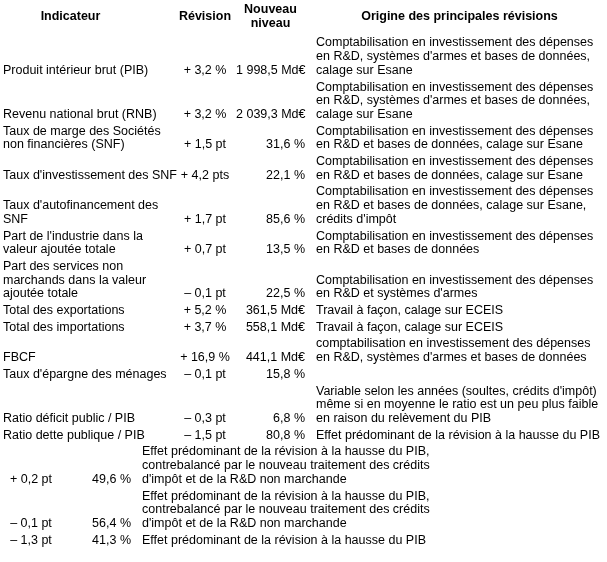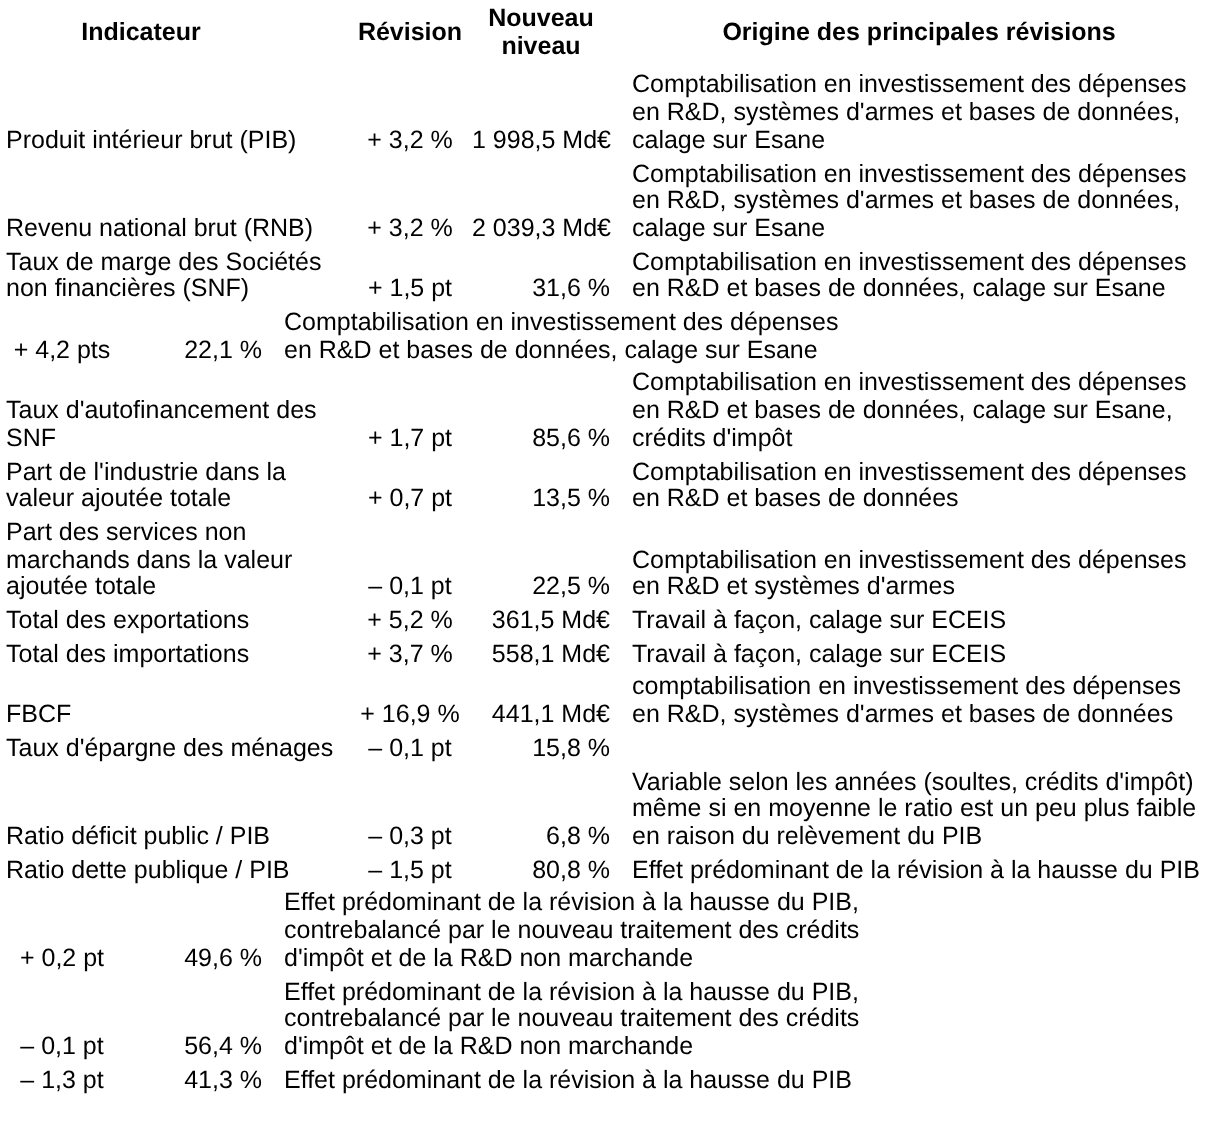--- a/index.html
+++ b/index.html
@@ -92,20 +92,21 @@
   <div class="row">
     <div class="c c1">Taux de marge des Sociétés
 non financières (SNF)</div>
     <div class="c c2">+ 1,5 pt</div>
     <div class="c c3">31,6 %</div>
     <div class="c c4">Comptabilisation en investissement des dépenses
 en R&amp;D et bases de données, calage sur Esane</div>
   </div>
 
   <div class="row">
+    <div class="c c1">Taux d'investissement des SNF</div>
     <div class="c c2">+ 4,2 pts</div>
     <div class="c c3">22,1 %</div>
     <div class="c c4">Comptabilisation en investissement des dépenses
 en R&amp;D et bases de données, calage sur Esane</div>
   </div>
 
   <div class="row">
     <div class="c c1">Taux d'autofinancement des
 SNF</div>
     <div class="c c2">+ 1,7 pt</div>

